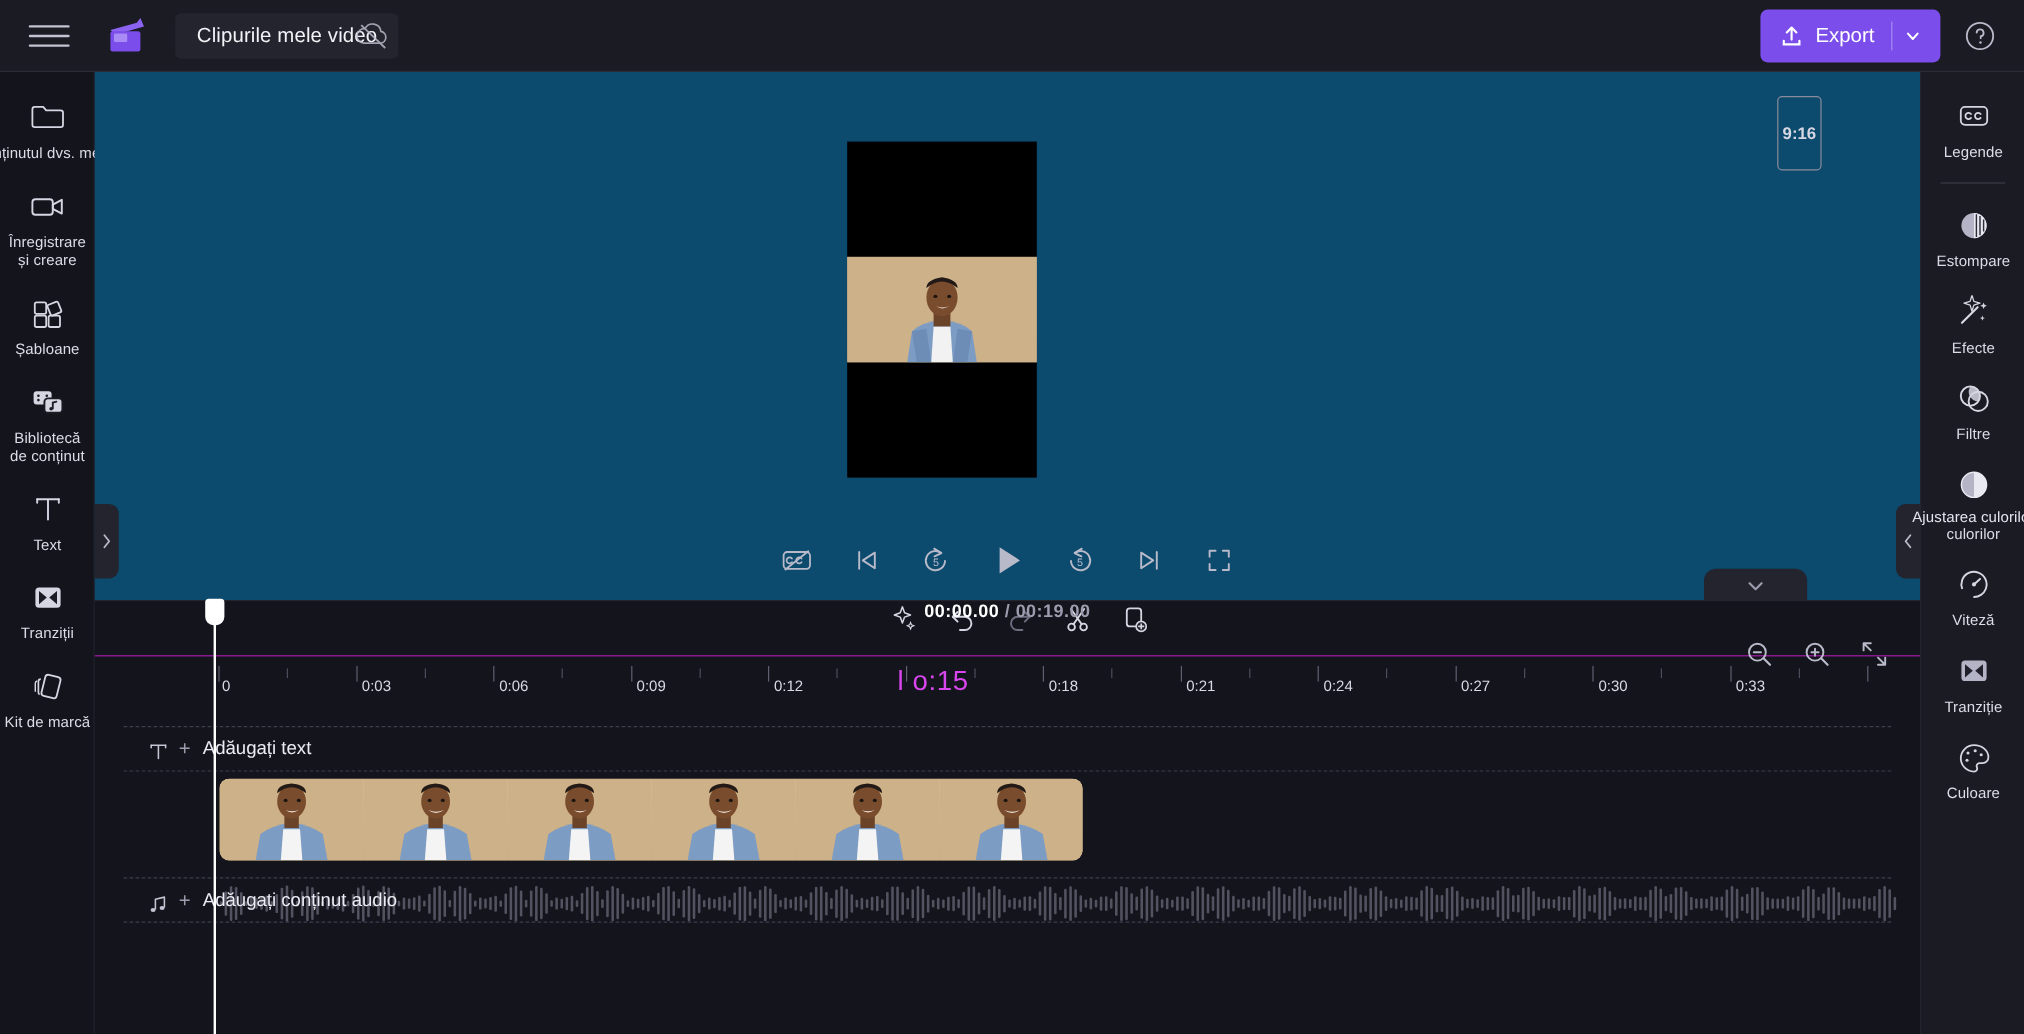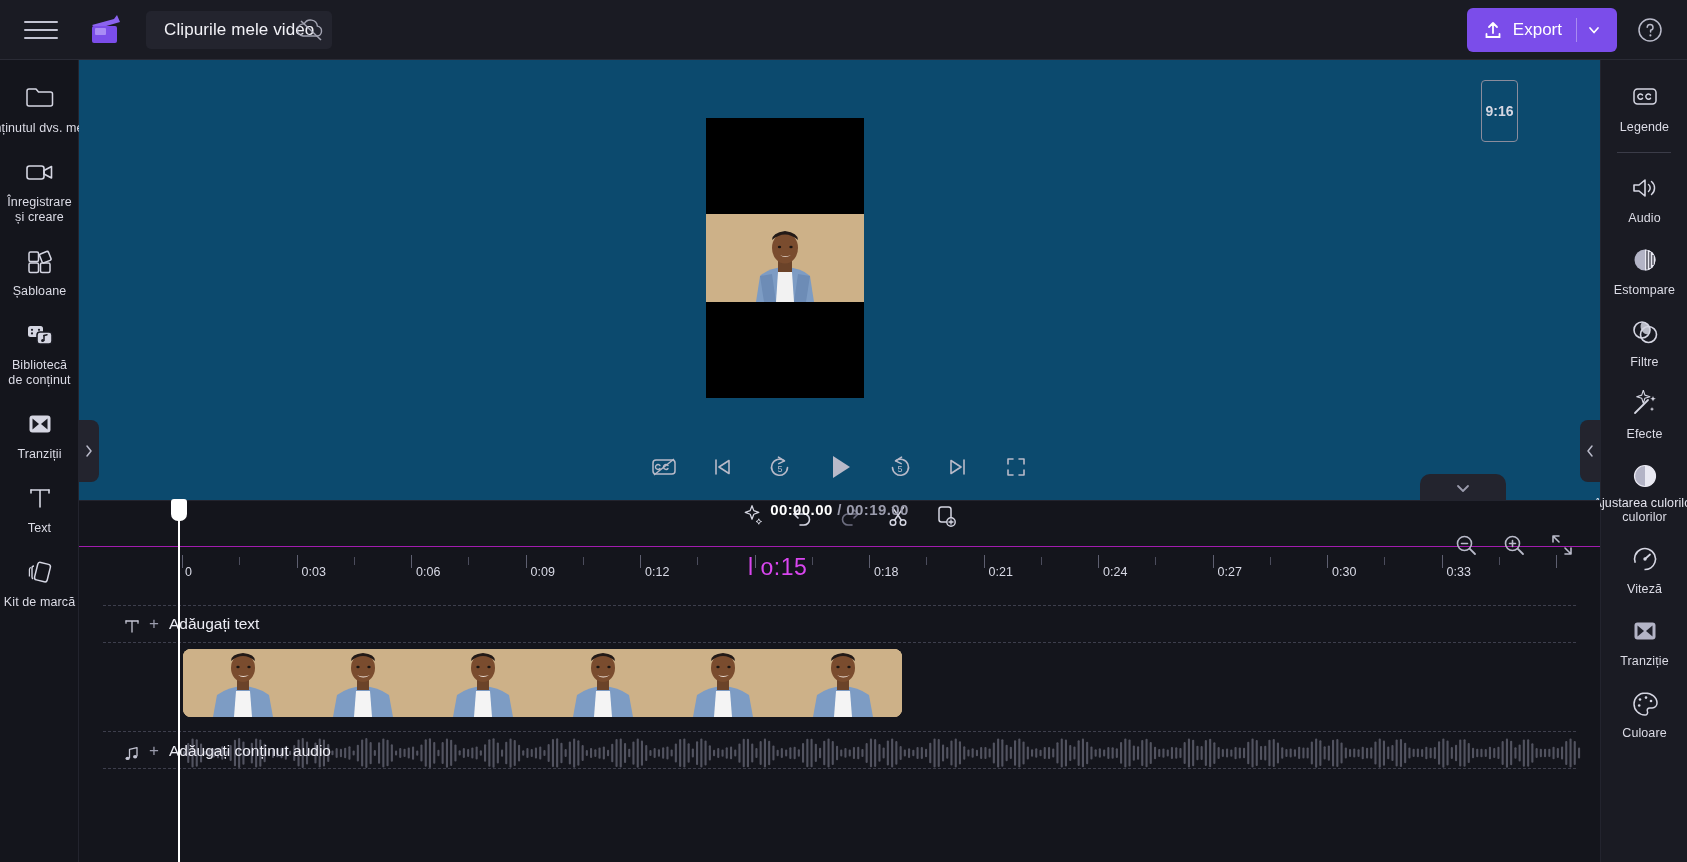--- a/index.html
+++ b/index.html
@@ -286,37 +286,37 @@
           <circle cx="18.6" cy="19.6" r="1.5" fill="#1a1b23"></circle>
           <path d="M20 14.5 l3 -.8" stroke="#1a1b23" stroke-width="1.5" stroke-linecap="round"></path>
         </svg>
       </div>
       <div class="ri-label">Bibliotecă</div>
       <div class="ri-label" style="margin-top:0">de conținut</div>
     </div>
 
     <div class="rail-item">
       <div class="ri-icon">
+        <svg width="28" height="28" viewBox="0 0 28 28">
+          <path d="M5 6 H23 M14 6 V23" fill="none" stroke="#d5d6e2" stroke-width="1.6" stroke-linecap="round"></path>
+          <path d="M5 6 V9 M23 6 V9" fill="none" stroke="#d5d6e2" stroke-width="1.6" stroke-linecap="round"></path>
+        </svg>
+      </div>
+      <div class="ri-label">Text</div>
+    </div>
+
+    <div class="rail-item">
+      <div class="ri-icon">
         <svg width="30" height="28" viewBox="0 0 30 28">
           <rect x="4.5" y="5.5" width="21" height="17" rx="3" fill="#d5d6e2"></rect>
           <path d="M7.5 8.5 L14 14 L7.5 19.5 Z" fill="#1a1b23"></path>
           <path d="M22.5 8.5 L16 14 L22.5 19.5 Z" fill="#1a1b23"></path>
         </svg>
       </div>
       <div class="ri-label">Tranziții</div>
-    </div>
-
-    <div class="rail-item">
-      <div class="ri-icon">
-        <svg width="28" height="28" viewBox="0 0 28 28">
-          <path d="M5 6 H23 M14 6 V23" fill="none" stroke="#d5d6e2" stroke-width="1.6" stroke-linecap="round"></path>
-          <path d="M5 6 V9 M23 6 V9" fill="none" stroke="#d5d6e2" stroke-width="1.6" stroke-linecap="round"></path>
-        </svg>
-      </div>
-      <div class="ri-label">Text</div>
     </div>
 
     <div class="rail-item">
       <div class="ri-icon">
         <svg width="32" height="28" viewBox="0 0 32 28">
           <rect x="12" y="5" width="13" height="18" rx="2.5" fill="none" stroke="#d5d6e2" stroke-width="1.5" transform="rotate(14 18 14)"></rect>
           <path d="M10 8 a2 2 0 0 0 -2 2 v9 a2 2 0 0 0 1 1.8" fill="none" stroke="#d5d6e2" stroke-width="1.4"></path>
           <path d="M7 9.5 a2 2 0 0 0 -1.6 1.9 v7" fill="none" stroke="#d5d6e2" stroke-width="1.2"></path>
         </svg>
       </div>
@@ -422,63 +422,53 @@
           <rect x="4" y="4" width="22" height="15" rx="3.5" fill="none" stroke="#d5d6e2" stroke-width="1.5"></rect>
           <path d="M12.5 10 a2.6 2.6 0 1 0 0 3.2" fill="none" stroke="#d5d6e2" stroke-width="1.5" stroke-linecap="round"></path>
           <path d="M20.5 10 a2.6 2.6 0 1 0 0 3.2" fill="none" stroke="#d5d6e2" stroke-width="1.5" stroke-linecap="round"></path>
         </svg>
       </div>
       <div class="ri-label">Legende</div>
     </div>
 
     <div class="rail-div"></div>
 
-    <div class="rail-item">
-      <div class="ri-icon">
-        <svg width="30" height="26" viewBox="0 0 30 26">
-          <path d="M4 10 H9 L15 5 V21 L9 16 H4 Z" fill="none" stroke="#d5d6e2" stroke-width="1.6" stroke-linejoin="round"></path>
-          <path d="M18.5 9.5 a4.5 4.5 0 0 1 0 7" fill="none" stroke="#d5d6e2" stroke-width="1.5" stroke-linecap="round"></path>
-          <path d="M21.5 6.5 a8.5 8.5 0 0 1 0 13" fill="none" stroke="#d5d6e2" stroke-width="1.5" stroke-linecap="round"></path>
-        </svg>
-      </div>
-      <div class="ri-label">Audio</div>
-    </div>
 
     <div class="rail-item">
       <div class="ri-icon">
         <svg width="28" height="28" viewBox="0 0 28 28">
           <circle cx="14" cy="14" r="10.5" fill="#b3b4c6"></circle>
           <path d="M14 3.5 a10.5 10.5 0 0 1 0 21 z" fill="#e9e9f2"></path>
           <path d="M16 4.5 V23.5 M19 6 V22 M22 9 V19" stroke="#2b2c38" stroke-width="1.2"></path>
         </svg>
       </div>
       <div class="ri-label">Estompare</div>
-    </div>
-
-    <div class="rail-item">
-      <div class="ri-icon">
-        <svg width="30" height="28" viewBox="0 0 30 28">
-          <circle cx="12" cy="12" r="8" fill="none" stroke="#d5d6e2" stroke-width="1.6"></circle>
-          <circle cx="18.5" cy="16.5" r="8" fill="none" stroke="#d5d6e2" stroke-width="1.6"></circle>
-          <path d="M12 4 a8 8 0 0 1 6.5 12.5 a8 8 0 0 1 -6.5 -12.5 z" fill="#d5d6e2" opacity=".85"></path>
-        </svg>
-      </div>
-      <div class="ri-label">Filtre</div>
     </div>
 
     <div class="rail-item">
       <div class="ri-icon">
         <svg width="30" height="28" viewBox="0 0 30 28">
           <path d="M5 23 L18 10" stroke="#d5d6e2" stroke-width="1.8" stroke-linecap="round"></path>
           <path d="M14.5 6.5 L16.5 13 L23 15 L16.5 17 L14.5 23.5 L12.5 17 L6 15 L12.5 13 Z" fill="none" stroke="#d5d6e2" stroke-width="1.4" stroke-linejoin="round" transform="translate(2,-5) scale(.78)"></path>
           <path d="M23 6 l.8 2 2 .8 -2 .8 -.8 2 -.8 -2 -2 -.8 2 -.8 z" fill="#d5d6e2"></path>
           <path d="M22 17 l.6 1.5 1.5 .6 -1.5 .6 -.6 1.5 -.6 -1.5 -1.5 -.6 1.5 -.6 z" fill="#d5d6e2"></path>
         </svg>
       </div>
       <div class="ri-label">Efecte</div>
+    </div>
+
+    <div class="rail-item">
+      <div class="ri-icon">
+        <svg width="30" height="28" viewBox="0 0 30 28">
+          <circle cx="12" cy="12" r="8" fill="none" stroke="#d5d6e2" stroke-width="1.6"></circle>
+          <circle cx="18.5" cy="16.5" r="8" fill="none" stroke="#d5d6e2" stroke-width="1.6"></circle>
+          <path d="M12 4 a8 8 0 0 1 6.5 12.5 a8 8 0 0 1 -6.5 -12.5 z" fill="#d5d6e2" opacity=".85"></path>
+        </svg>
+      </div>
+      <div class="ri-label">Filtre</div>
     </div>
 
     <div class="rail-item">
       <div class="ri-icon">
         <svg width="28" height="28" viewBox="0 0 28 28">
           <circle cx="14" cy="14" r="10.5" fill="#b3b4c6"></circle>
           <path d="M14 3.5 a10.5 10.5 0 0 1 0 21 z" fill="#e9e9f2"></path>
           <circle cx="14" cy="14" r="10.5" fill="none" stroke="#e9e9f2" stroke-width="1.2"></circle>
         </svg>
       </div>

